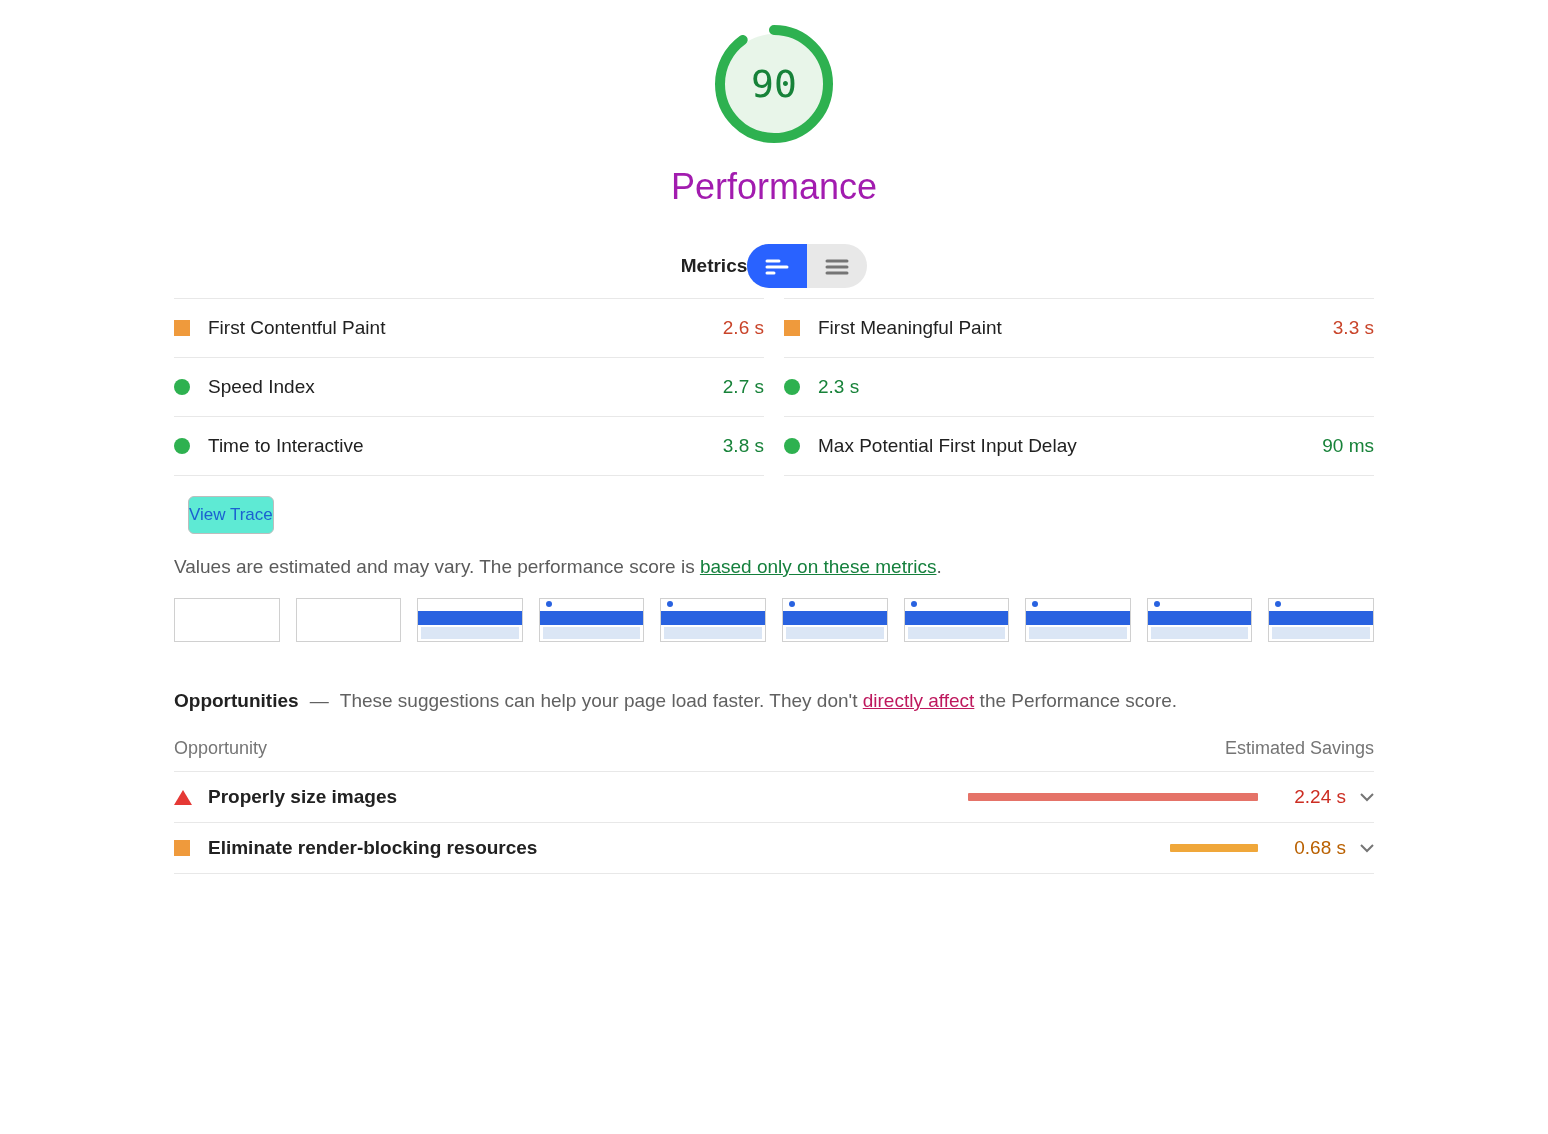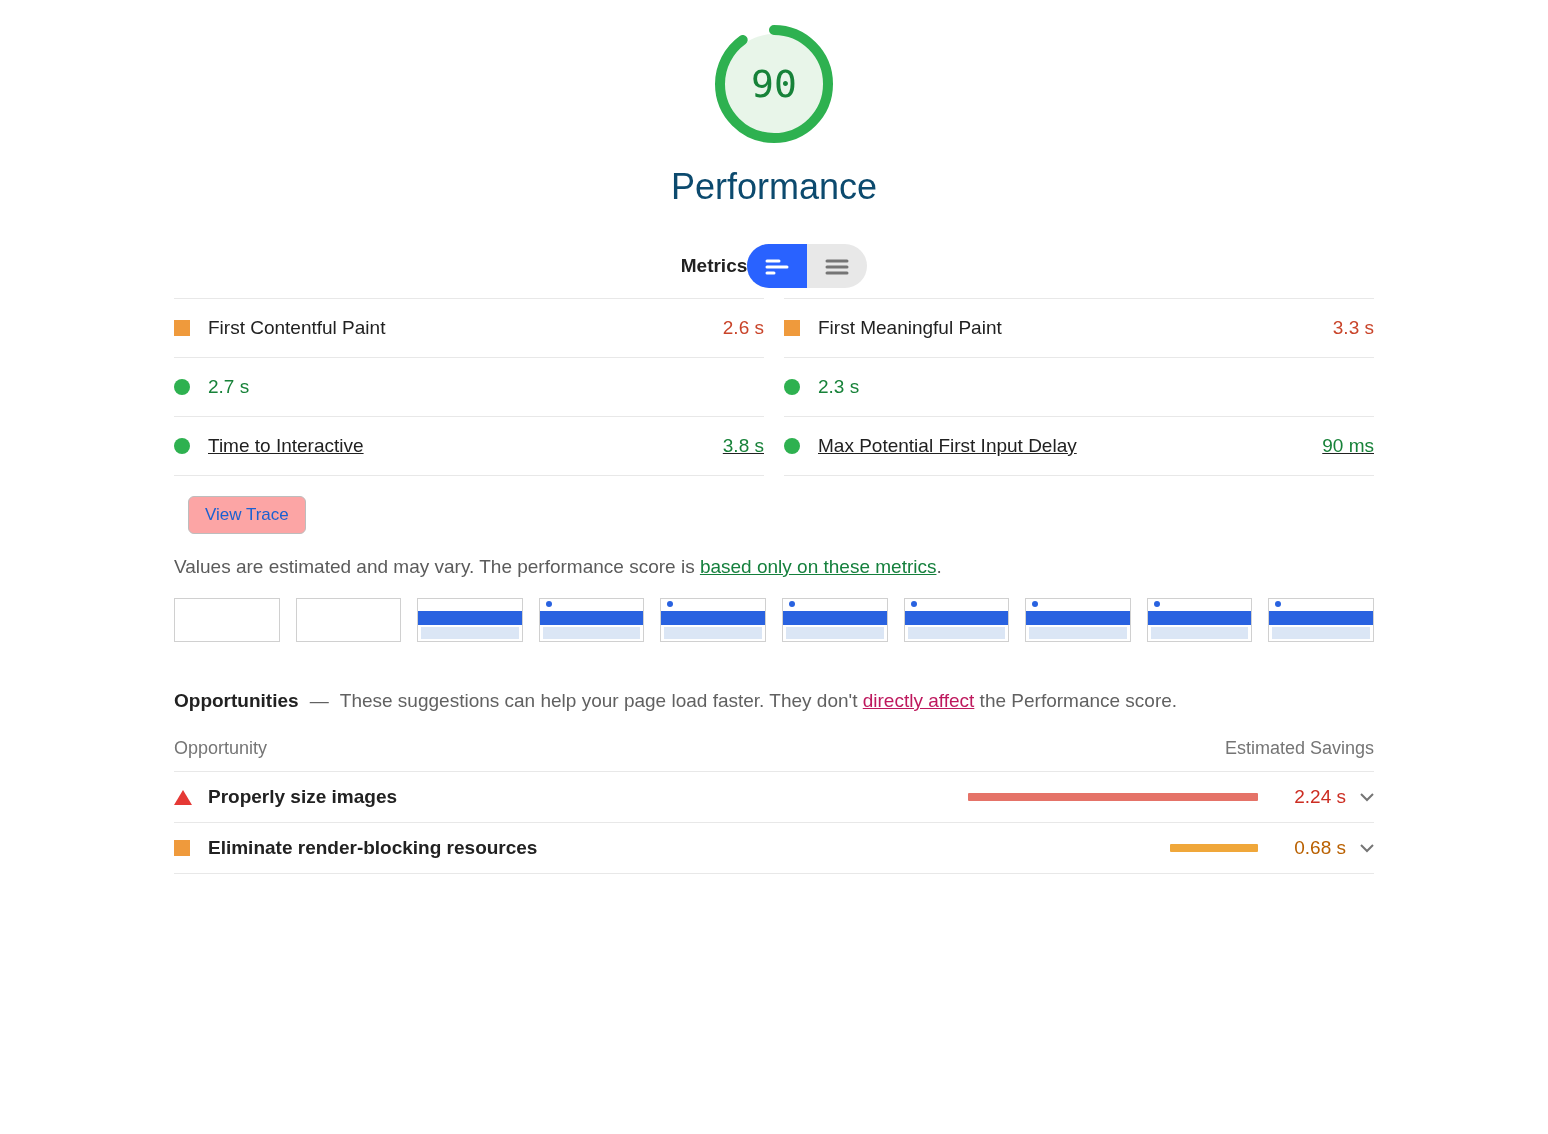--- a/index.html
+++ b/index.html
@@ -21,21 +21,21 @@
     stroke: #2EB150;
     stroke-width: 10;
     stroke-linecap: round;
   }
   .gauge-text {
     position: absolute; inset: 0;
     display: flex; align-items: center; justify-content: center;
     font-size: 38px; font-weight: 400; color: #178239;
     font-family: ui-monospace, SFMono-Regular, Menlo, monospace;
   }
-  .score-title { font-size: 36px; font-weight: 400; color: #0c4a6e; }
+  .score-title { font-size: 36px; font-weight: 400; color: #a21caf; }
 
   
   .metrics-header {
     display: flex; align-items: center; justify-content: center;
     margin-bottom: 10px;
   }
   .metrics-header h2 { font-size: 19px; font-weight: 700; }
   .toggle-group {
     display: flex; background: #e8e8e8; border-radius: 24px; overflow: hidden;
     height: 44px;
@@ -50,34 +50,34 @@
   .metrics-grid {
     display: grid; grid-template-columns: 1fr 1fr; column-gap: 20px;
     margin-bottom: 20px;
   }
   .metric-row {
     display: flex; align-items: center;
     padding: 18px 0;
     border-top: 1px solid #e8e8e8;
     font-size: 19px;
   }
-  .metric-row:last-child { border-bottom: 1px solid #e8e8e8; text-decoration: underline; }
+  .metric-row:last-child { border-bottom: 1px solid #e8e8e8; }
   .metric-icon { width: 16px; height: 16px; margin-right: 18px; flex-shrink: 0; }
   .icon-square { background: #ef9a3c; }
   .icon-circle { background: #2EB150; border-radius: 50%; }
   .metric-name { flex: 1; color: #212121; }
   .metric-val { font-weight: 400; white-space: nowrap; }
   .val-orange { color: #c9442a; }
   .val-green { color: #178239; }
 
   .view-trace-wrap { margin: 16px 0 22px 14px; }
   .view-trace {
-    display: inline-block; padding: 8px 16px;
+    display: inline-block; padding: 8px 0;
     border: 1px solid #bdbdbd; border-radius: 6px;
-    background: #fca5a5; color: #1b61d1; font-size: 17px;
+    background: #5eead4; color: #1b61d1; font-size: 17px;
     cursor: pointer;
   }
 
   .note { font-size: 19px; color: #5b5b5b; margin-bottom: 20px; }
   .note a { color: #15803d; text-decoration: underline; }
 
   
   .filmstrip { display: flex; gap: 16px; margin-bottom: 48px; }
   .frame {
     flex: 1; height: 44px; border: 1px solid #d0d0d0;
@@ -162,20 +162,21 @@
 
   <div class="metrics-grid">
     <div id="metrics-left">
         <div class="metric-row">
           <span class="metric-icon icon-square"></span>
           <span class="metric-name">First Contentful Paint</span>
           <span class="metric-val val-orange">2.6 s</span>
         </div>
         <div class="metric-row">
           <span class="metric-icon icon-circle"></span>
+          <span class="metric-name">Speed Index</span>
           <span class="metric-val val-green">2.7 s</span>
         </div>
         <div class="metric-row">
           <span class="metric-icon icon-circle"></span>
           <span class="metric-name">Time to Interactive</span>
           <span class="metric-val val-green">3.8 s</span>
         </div>
       </div>
     <div id="metrics-right">
         <div class="metric-row">

